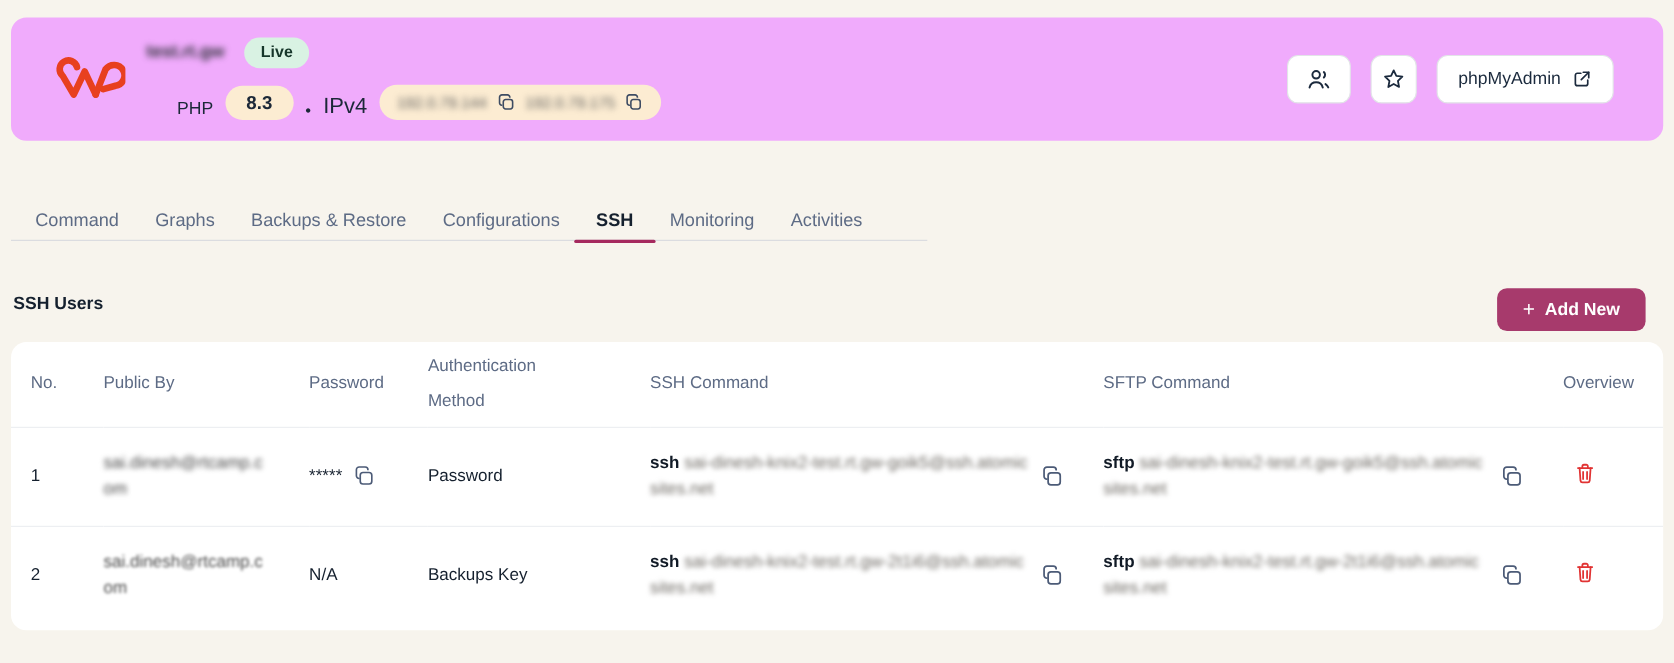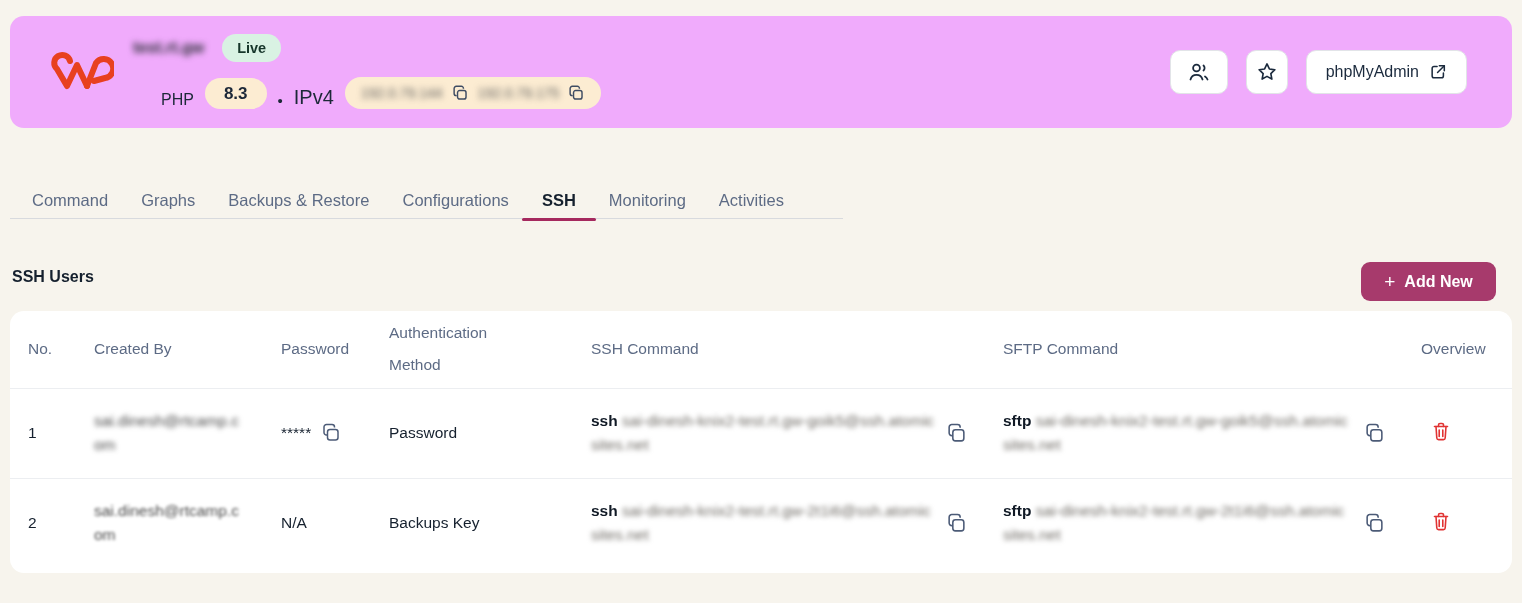--- a/index.html
+++ b/index.html
@@ -191,21 +191,21 @@
           <col style="width:187px">
           <col style="width:108px">
         <col style="width:202px">
           <col style="width:412px">
           <col style="width:418px">
           <col style="width:91px">
       </colgroup>
       <thead>
         <tr>
           <th class="col-no">No.</th>
-          <th>Created By</th>
+          <th>Public By</th>
           <th>Password</th>
           <th><span class="hwrap">Authentication Method</span></th>
           <th>SSH Command</th>
           <th>SFTP Command</th>
           <th class="col-actions-h">Overview</th>
         </tr>
       </thead>
       <tbody>
 
         <tr>

